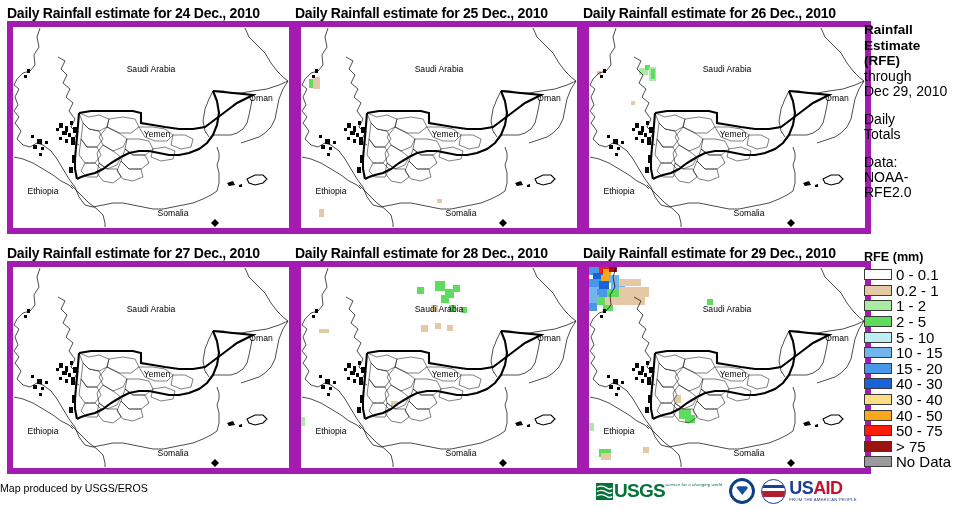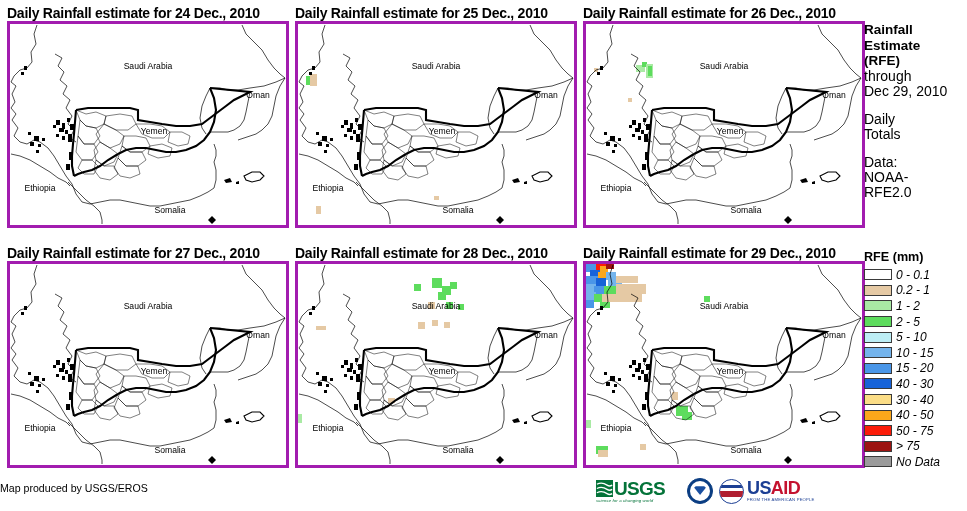--- a/index.html
+++ b/index.html
@@ -8,48 +8,48 @@
 
   .panel{position:absolute;}
   .panel-title{
     position:absolute;top:0;left:0;
     font-size:14px;font-weight:bold;letter-spacing:-0.25px;
     white-space:nowrap;color:#000;
   }
   .map-frame{
     position:absolute;left:0;top:16px;
     width:276px;height:201px;
-    border:3px solid #a21caf;background:#ffffff;overflow:hidden;
+    border:6px solid #a21caf;background:#ffffff;overflow:hidden;
   }
   .map-frame svg{display:block;}
 
   .country-label{
     font-family:"Liberation Sans","DejaVu Sans",sans-serif;
     font-size:8.6px;fill:#000;
   }
 
   
   #sidebar{position:absolute;left:864px;top:22px;width:100px;}
   #sidebar .hdr{font-size:13.5px;font-weight:bold;line-height:15.5px;color:#000;}
   #sidebar .sub{font-size:14px;line-height:15px;color:#000;}
   #sidebar .gap{height:13px;}
 
   
   #legend{position:absolute;left:864px;top:250px;width:100px;}
   #legend .leg-title{font-size:12.6px;font-weight:bold;margin-bottom:3px;color:#000;}
   .leg-row{display:flex;align-items:center;height:15.6px;}
   .leg-sw{width:28px;height:11px;border:1px solid #3a3a3a;box-sizing:border-box;flex:0 0 auto;}
-  .leg-lb{font-size:12px;margin-left:4px;white-space:nowrap;color:#000;font-style:italic;}
+  .leg-lb{font-size:15px;margin-left:4px;white-space:nowrap;color:#000;}
 
   
   #credit{position:absolute;left:0;top:482px;font-size:10.6px;color:#000;}
   #logos{position:absolute;left:596px;top:476px;height:30px;display:flex;align-items:center;}
   #logos>*{flex:0 0 auto;}
 
-  .usgs-wrap{display:flex;flex-direction:column;justify-content:center;margin-right:22px;}
+  .usgs-wrap{display:flex;flex-direction:row;justify-content:center;margin-right:7px;}
   .usgs-top{display:flex;align-items:center;}
   .usgs-mark{width:17px;height:17px;margin-right:1px;}
   .usgs-word{font-size:19px;font-weight:bold;color:#047339;letter-spacing:-0.7px;
              line-height:18px;font-family:"Liberation Sans",sans-serif;}
   .usgs-tag{font-size:4.3px;color:#047339;font-style:italic;letter-spacing:0.1px;margin-top:0px;}
 
   .noaa-logo{width:24px;height:24px;border-radius:50%;margin-right:6px;
              background:#0a3d82;position:relative;border:1.2px solid #0a3d82;}
   .noaa-logo .inner{position:absolute;left:2px;top:2px;right:2px;bottom:2px;border-radius:50%;
              background:#ffffff;overflow:hidden;}

